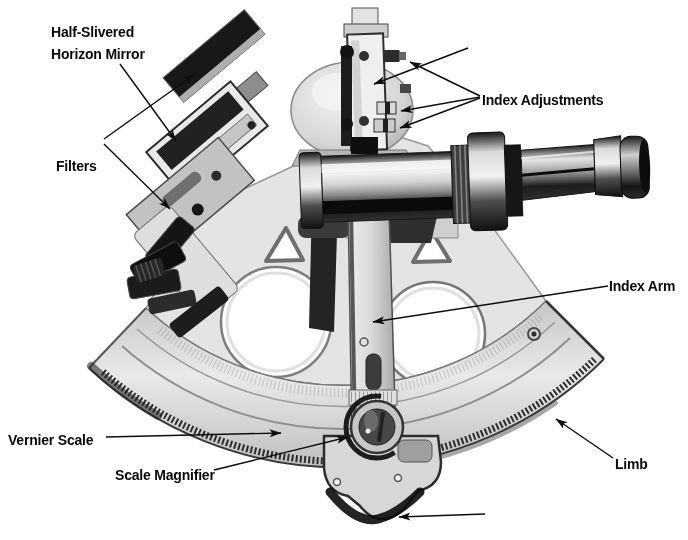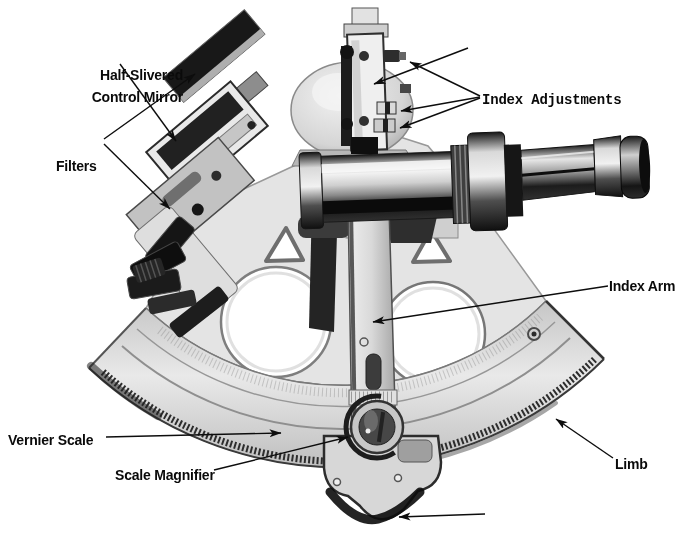--- a/index.html
+++ b/index.html
@@ -1,21 +1,21 @@
 <!DOCTYPE html>
 <html><head>
 <meta charset="utf-8">
 <style>
   html,body{margin:0;padding:0;background:#fff;}
   .stage{position:relative;width:688px;height:540px;background:#ffffff;overflow:hidden;
          font-family:"Liberation Sans",sans-serif;}
   .stage svg{position:absolute;left:0;top:0;z-index:1;}
   .label{position:absolute;z-index:2;font-weight:700;font-size:14px;line-height:22px;
          color:#0a0a0a;white-space:nowrap;letter-spacing:-0.2px;}
-  .label.center{text-align:right;margin-top:43px;}
+  .label.center{text-align:left;}
 </style>
 </head>
 <body>
 
 <div class="stage">
 
 <svg width="688" height="540" viewBox="0 0 688 540">
   <defs>
     <marker id="ah" markerUnits="userSpaceOnUse" markerWidth="14" markerHeight="10" refX="11.5" refY="4" orient="auto">
       <path d="M0,0 L12,4 L0,8 L3,4 Z" fill="#0d0d0d"></path>
@@ -230,27 +230,27 @@
     <line x1="608" y1="286" x2="373" y2="322" marker-end="url(#ah)"></line>
     <line x1="106" y1="437" x2="281" y2="433" marker-end="url(#ah)"></line>
     <line x1="214" y1="470" x2="348" y2="437" marker-end="url(#ah)"></line>
     <line x1="613" y1="458" x2="556" y2="419" marker-end="url(#ah)"></line>
     <line x1="485" y1="514" x2="399" y2="517" marker-end="url(#ah)"></line>
   </g>
 </svg>
 
 <div class="label center" style="left:51px;top:21px;width:132px;">
   <span>Half-Slivered</span><br>
-  <span>Control Mirror</span>
+  <span>Horizon Mirror</span>
 </div>
 
 <div class="label" style="left:56px;top:131px;margin-top:24px;">Filters</div>
 
 
-<div class="label" style="left:482px;top:89px;font-family:Liberation Mono, monospace;">Index  Adjustments</div>
+<div class="label" style="left:482px;top:89px;">Index  Adjustments</div>
 
 <div class="label" style="left:609px;top:275px;">Index Arm</div>
 
 <div class="label" style="left:8px;top:429px;">Vernier Scale</div>
 
 <div class="label" style="left:115px;top:464px;">Scale Magnifier</div>
 
 <div class="label" style="left:615px;top:453px;text-align:center;">Limb</div>
 
 

